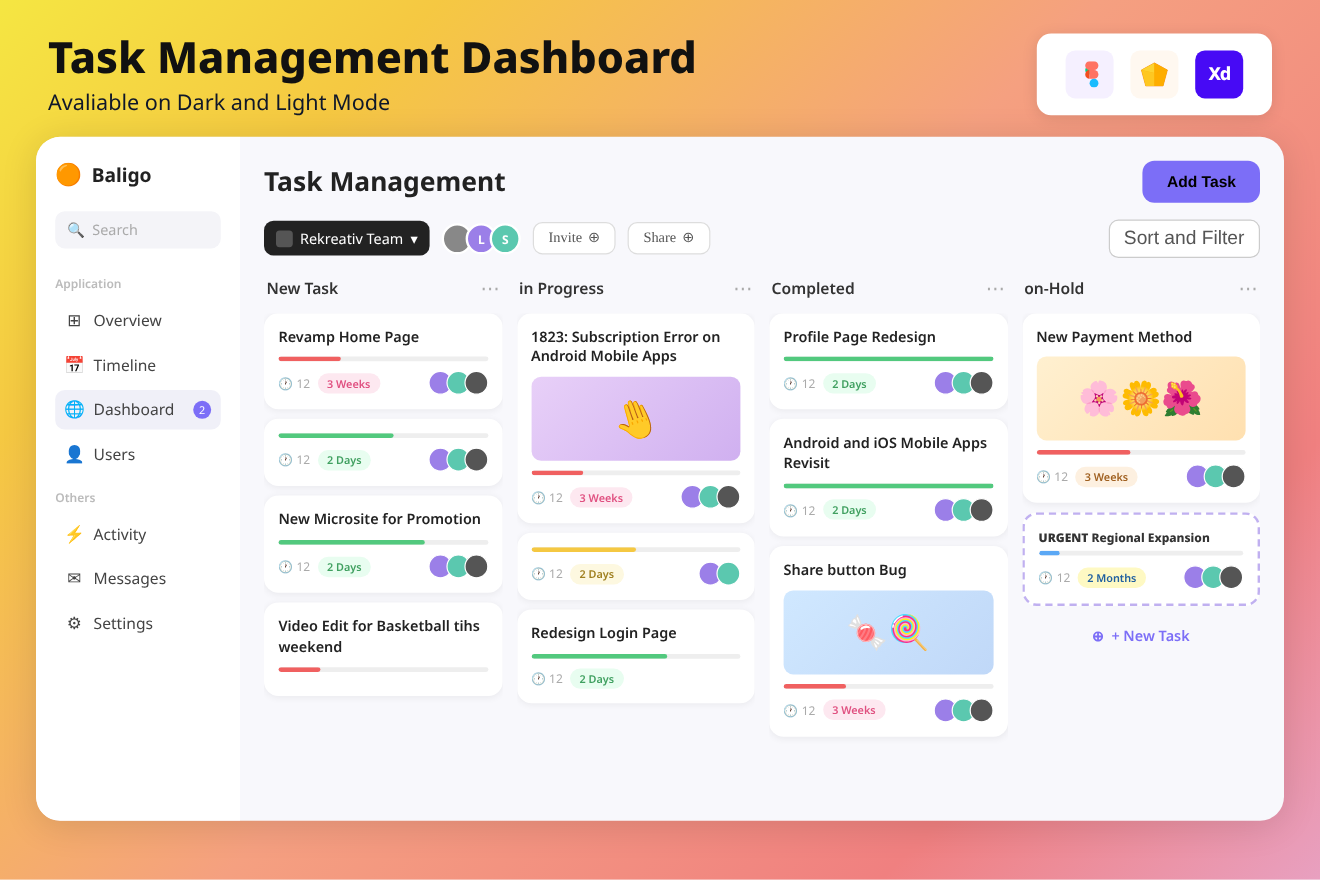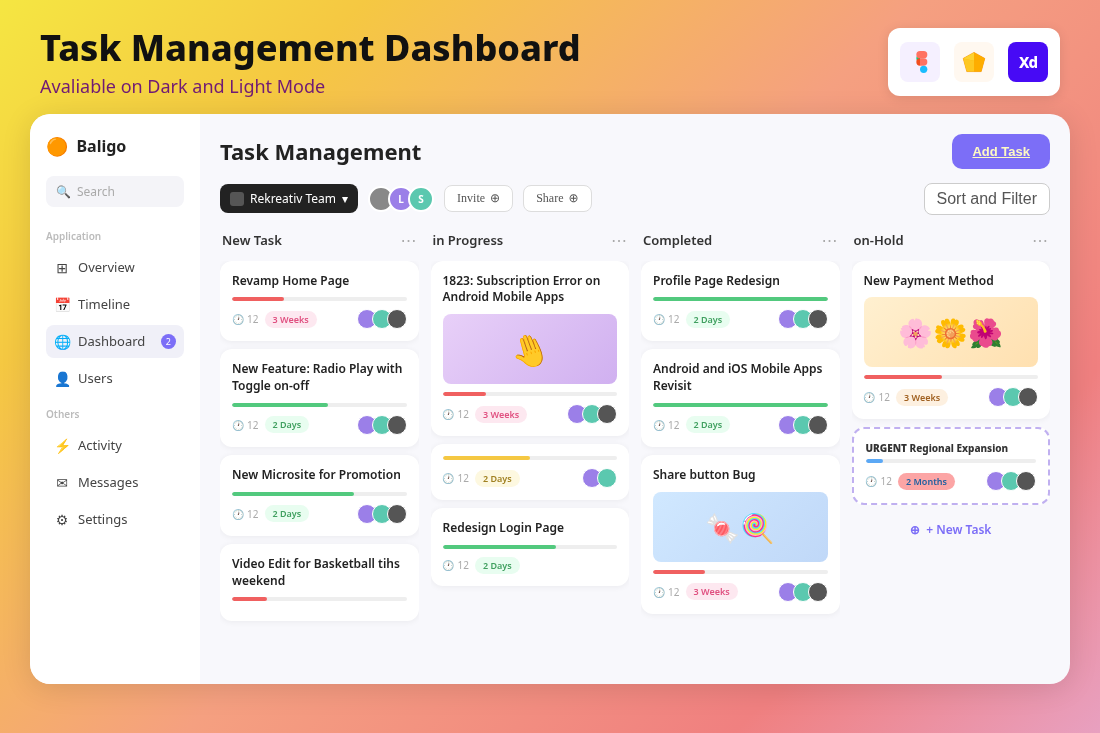--- a/index.html
+++ b/index.html
@@ -20,28 +20,28 @@
       align-items: flex-start;
     }
     .page-title {
       font-size: 36px;
       font-weight: 800;
       color: #111;
       line-height: 1.1;
     }
     .page-subtitle {
       font-size: 18px;
-      color: #701a75;
+      color: #0f172a;
       margin-top: 6px;
       font-weight: 400;
     }
     .tools-badge {
       background: white;
       border-radius: 12px;
-      padding: 14px 12px;
+      padding: 14px 24px;
       display: flex;
       gap: 14px;
       align-items: center;
       box-shadow: 0 2px 12px rgba(0,0,0,0.1);
     }
     .tool-icon {
       width: 40px;
       height: 40px;
       border-radius: 8px;
       display: flex;
@@ -147,28 +147,27 @@
       align-items: center;
       margin-bottom: 14px;
     }
     .main-title {
       font-size: 22px;
       font-weight: 700;
       color: #222;
     }
     .add-task-btn {
       background: #7c6ef7;
-      color: #fef9c3;
+      color: #000000;
       border: none;
       border-radius: 10px;
       padding: 10px 20px;
       font-size: 13px;
       font-weight: 600;
       cursor: pointer;
-      text-decoration: underline;
     }
     .toolbar {
       display: flex;
       align-items: center;
       gap: 10px;
       margin-bottom: 14px;
     }
     .team-selector {
       background: #222;
       color: white;
@@ -307,21 +306,21 @@
     }
     .meta-badge {
       border-radius: 20px;
       padding: 2px 8px;
       font-size: 9px;
       font-weight: 600;
     }
     .badge-pink { background: #fde8f0; color: #e05080; }
     .badge-green { background: #e8fdf0; color: #40a060; }
     .badge-yellow { background: #fdf8e0; color: #a08020; }
-    .badge-blue { background: #fca5a5; color: #2060a0; }
+    .badge-blue { background: #fef9c3; color: #2060a0; }
     .badge-orange { background: #fdf0e0; color: #a06020; }
 
     .card-avatars {
       display: flex;
       margin-left: auto;
     }
     .card-avatar {
       width: 20px;
       height: 20px;
       border-radius: 50%;
@@ -520,21 +519,20 @@
               <span class="meta-badge badge-pink">3 Weeks</span>
               <div class="card-avatars">
                 <div class="card-avatar" style="background:#9b7fe8;"></div>
                 <div class="card-avatar" style="background:#5bc8af;"></div>
                 <div class="card-avatar" style="background:#555;"></div>
               </div>
             </div>
           </div>
 
           <div class="task-card">
-            <div class="task-title">New Feature: Radio Play with Toggle on-off</div>
             <div class="progress-bar">
               <div class="progress-fill fill-green" style="width:55%"></div>
             </div>
             <div class="card-meta">
               <span class="meta-clock">🕐 12</span>
               <span class="meta-badge badge-green">2 Days</span>
               <div class="card-avatars">
                 <div class="card-avatar" style="background:#9b7fe8;"></div>
                 <div class="card-avatar" style="background:#5bc8af;"></div>
                 <div class="card-avatar" style="background:#555;"></div>

